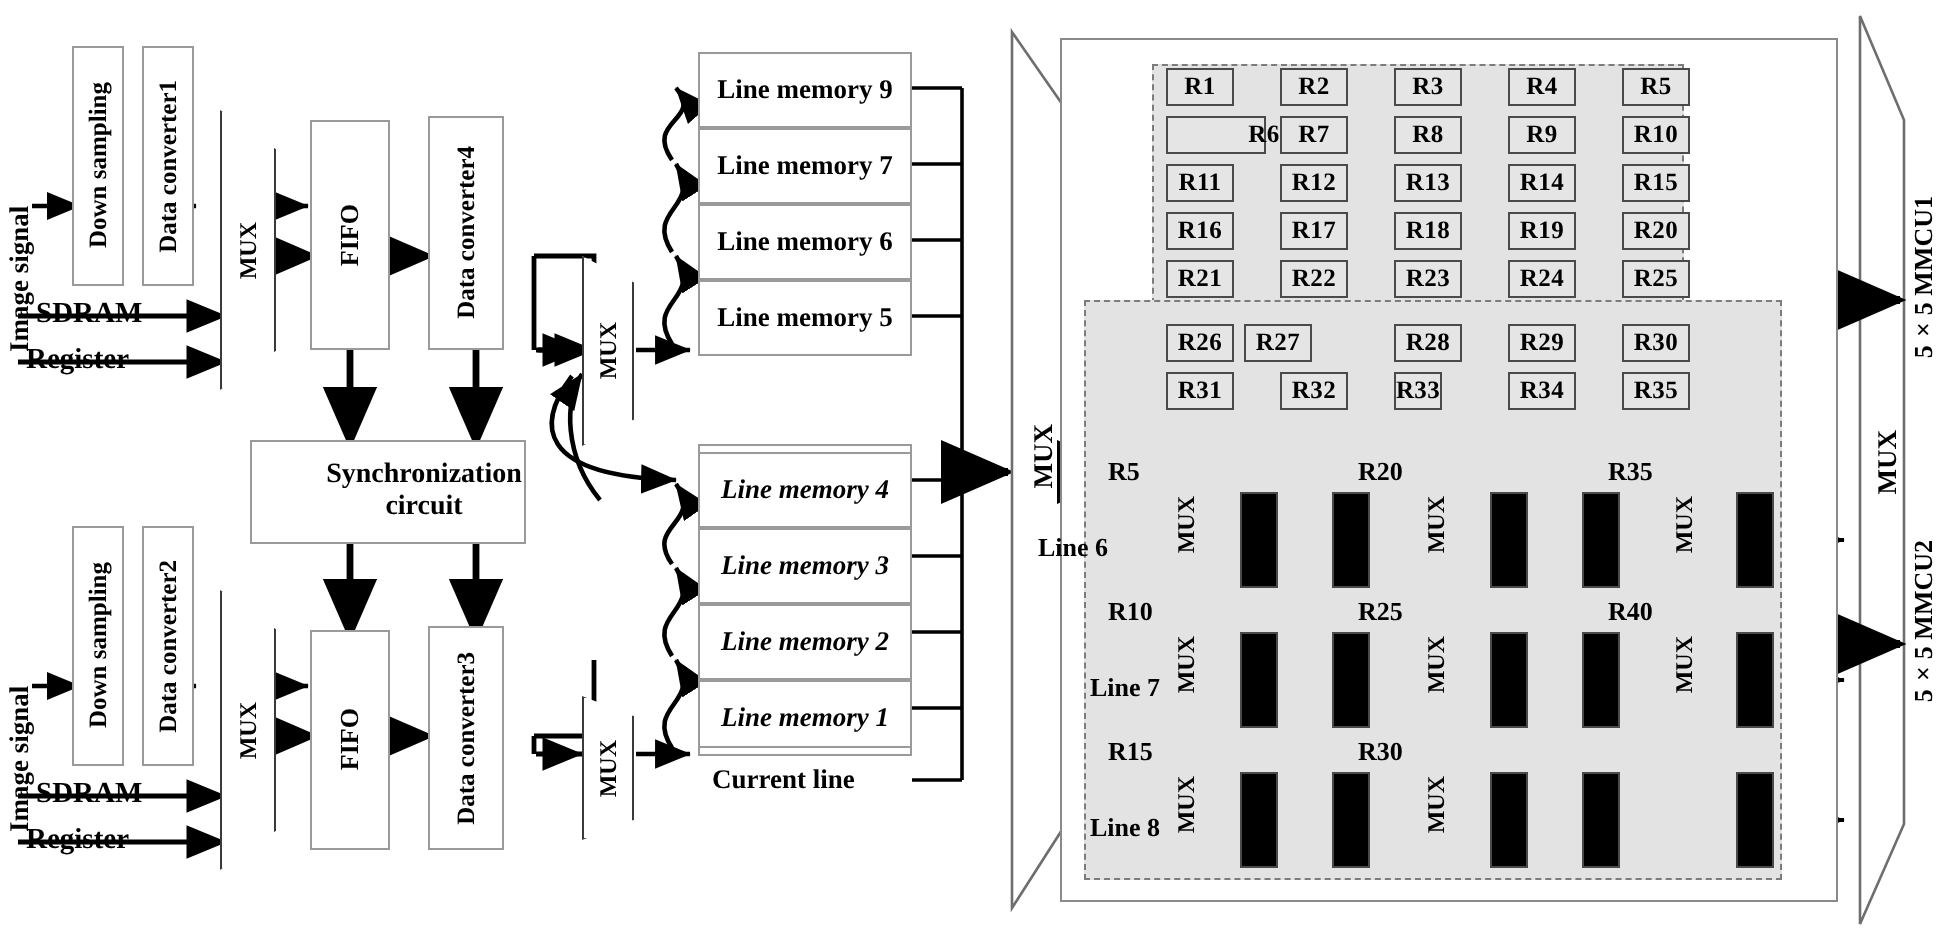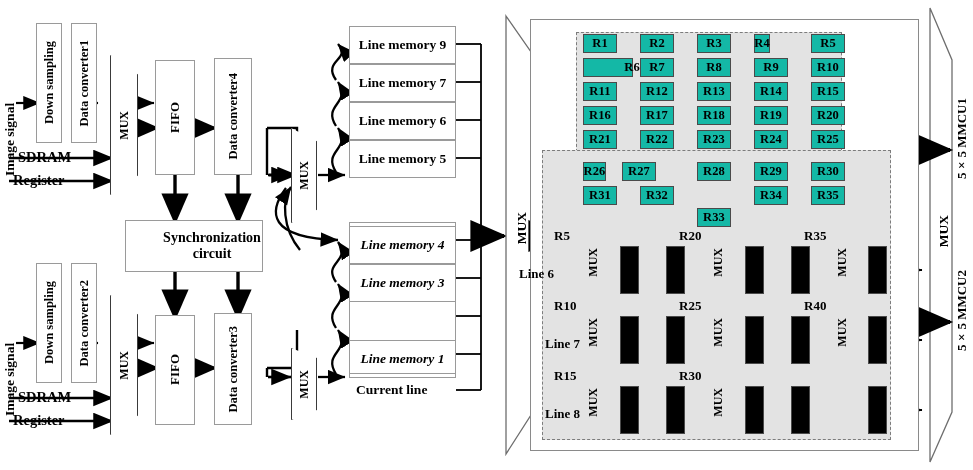--- a/index.html
+++ b/index.html
@@ -6,21 +6,21 @@
   body{width:973px;height:470px;font-family:"Liberation Serif",serif;}
   #stage{position:relative;width:973px;height:470px;overflow:hidden;background:#fff;}
 
   
   .box{position:absolute;box-sizing:border-box;border:1px solid #9a9a9a;background:#fff;
        display:flex;align-items:center;justify-content:center;font-weight:bold;color:#000;}
   .vtext{writing-mode:vertical-rl;transform:rotate(180deg);white-space:nowrap;}
   .lbl{position:absolute;font-weight:bold;color:#000;white-space:nowrap;}
 
   
-  .reg{position:absolute;box-sizing:border-box;background:#14b8a6;border:1px solid #4a4a4a;
+  .reg{position:absolute;box-sizing:border-box;background:#e5e5e5;border:1px solid #4a4a4a;
        display:flex;align-items:center;justify-content:center;font-weight:bold;color:#000;
        font-size:12.5px;letter-spacing:.2px;}
   .reg.v{font-size:12px;}
 
   
   .mux{position:absolute;box-sizing:border-box;background:#fff;border:1px solid #3a3a3a;
        clip-path:polygon(0% 0%,100% 14%,100% 86%,0% 100%);
        display:flex;align-items:center;justify-content:center;}
   .mux .t{writing-mode:vertical-rl;transform:rotate(180deg);font-weight:bold;font-size:12px;}
   .v{position:absolute;background:#000;width:1.6px;}
@@ -315,35 +315,36 @@
       <div class="box" style="left: 0px; top: 0px; width: 107px; height: 38px; font-size: 13.5px; border: 1px solid rgb(154, 154, 154); background: transparent;">Line memory 9</div>
       <div class="box" style="left: 0px; top: 38px; width: 107px; height: 38px; font-size: 13.5px; border: 1px solid rgb(154, 154, 154); background: transparent;">Line memory 7</div>
       <div class="box" style="left: 0px; top: 76px; width: 107px; height: 38px; font-size: 13.5px; border: 1px solid rgb(154, 154, 154); background: transparent;">Line memory 6</div>
       <div class="box" style="left: 0px; top: 114px; width: 107px; height: 38px; font-size: 13.5px; border: 1px solid rgb(154, 154, 154); background: transparent;">Line memory 5</div>
     </div>
 
   <div class="panel" style="left:349px;top:222px;width:107px;height:152px;border:1px solid #9a9a9a;background:#fff;"></div>
   <div id="lm-lower" style="position:absolute;left:349px;top:226px;width:107px;height:152px;font-style:italic;">
       <div class="box" style="left: 0px; top: 0px; width: 107px; height: 38px; font-size: 13.5px; border: 1px solid rgb(154, 154, 154); background: transparent;">Line memory 4</div>
       <div class="box" style="left: 0px; top: 38px; width: 107px; height: 38px; font-size: 13.5px; border: 1px solid rgb(154, 154, 154); background: transparent;">Line memory 3</div>
+      <div class="box" style="left: 0px; top: 76px; width: 107px; height: 38px; font-size: 13.5px; border: 1px solid rgb(154, 154, 154); background: transparent;">Line memory 2</div>
       <div class="box" style="left: 0px; top: 114px; width: 107px; height: 38px; font-size: 13.5px; border: 1px solid rgb(154, 154, 154); background: transparent;">Line memory 1</div>
     </div>
 
   <div class="lbl" style="left:356px;top:382px;font-size:13.5px;">Current line</div>
 
   <div class="lbl vtext" style="left:514px;top:212px;font-size:13.5px;">MUX</div>
 
   <div class="panel outer" style="left:530px;top:19px;width:389px;height:432px;"></div>
 
   <div class="panel dash" style="left:576px;top:32px;width:266px;height:120px;"></div>
   <div id="arr-top" style="position:absolute;left:0;top:0;">
       <div class="reg" style="left: 583px; top: 34px; width: 34px; height: 19px;">R1</div>
       <div class="reg" style="left: 640px; top: 34px; width: 34px; height: 19px;">R2</div>
       <div class="reg" style="left: 697px; top: 34px; width: 34px; height: 19px;">R3</div>
-      <div class="reg" style="left: 754px; top: 34px; width: 16px; height: 19px;">R4</div>
+      <div class="reg" style="left: 754px; top: 34px; width: 34px; height: 19px;">R4</div>
       <div class="reg" style="left: 811px; top: 34px; width: 34px; height: 19px;">R5</div>
       <div class="reg" style="left: 583px; top: 58px; width: 34px; height: 19px; padding-left: 48px;">R6</div>
       <div class="reg" style="left: 640px; top: 58px; width: 34px; height: 19px;">R7</div>
       <div class="reg" style="left: 697px; top: 58px; width: 34px; height: 19px;">R8</div>
       <div class="reg" style="left: 754px; top: 58px; width: 34px; height: 19px;">R9</div>
       <div class="reg" style="left: 811px; top: 58px; width: 34px; height: 19px;">R10</div>
       <div class="reg" style="left: 583px; top: 82px; width: 34px; height: 19px;">R11</div>
       <div class="reg" style="left: 640px; top: 82px; width: 34px; height: 19px;">R12</div>
       <div class="reg" style="left: 697px; top: 82px; width: 34px; height: 19px;">R13</div>
       <div class="reg" style="left: 754px; top: 82px; width: 34px; height: 19px;">R14</div>
@@ -355,28 +356,28 @@
       <div class="reg" style="left: 811px; top: 106px; width: 34px; height: 19px;">R20</div>
       <div class="reg" style="left: 583px; top: 130px; width: 34px; height: 19px;">R21</div>
       <div class="reg" style="left: 640px; top: 130px; width: 34px; height: 19px;">R22</div>
       <div class="reg" style="left: 697px; top: 130px; width: 34px; height: 19px;">R23</div>
       <div class="reg" style="left: 754px; top: 130px; width: 34px; height: 19px;">R24</div>
       <div class="reg" style="left: 811px; top: 130px; width: 34px; height: 19px;">R25</div>
     </div>
 
   <div class="panel dash" style="left:542px;top:150px;width:349px;height:290px;"></div>
   <div id="arr-mid" style="position:absolute;left:0;top:0;">
-      <div class="reg" style="left: 583px; top: 162px; width: 23px; height: 19px;">R26</div>
+      <div class="reg" style="left: 583px; top: 162px; width: 34px; height: 19px;">R26</div>
       <div class="reg" style="left: 622px; top: 162px; width: 34px; height: 19px;">R27</div>
       <div class="reg" style="left: 697px; top: 162px; width: 34px; height: 19px; text-align: right;">R28</div>
       <div class="reg" style="left: 754px; top: 162px; width: 34px; height: 19px;">R29</div>
       <div class="reg" style="left: 811px; top: 162px; width: 34px; height: 19px;">R30</div>
       <div class="reg" style="left: 583px; top: 186px; width: 34px; height: 19px;">R31</div>
       <div class="reg" style="left: 640px; top: 186px; width: 34px; height: 19px;">R32</div>
-      <div class="reg" style="left: 697px; top: 186px; width: 34px; height: 19px; margin-top: 22px;">R33</div>
+      <div class="reg" style="left: 697px; top: 186px; width: 24px; height: 19px;">R33</div>
       <div class="reg" style="left: 754px; top: 186px; width: 34px; height: 19px;">R34</div>
       <div class="reg" style="left: 811px; top: 186px; width: 34px; height: 19px;">R35</div>
     </div>
   <div id="chains" style="position:absolute;left:0;top:0;">
       <div class="lbl" style="left: 554px; top: 228px; font-size: 13px;">R5</div>
       <div class="lbl" style="left: 519px; top: 266px; font-size: 13px;">Line 6</div>
       <div class="lbl" style="left: 679px; top: 228px; font-size: 13px;">R20</div>
       <div class="lbl" style="left: 804px; top: 228px; font-size: 13px;">R35</div>
       <div class="lbl vtext" style="left: 586px; top: 248px; font-size: 12px;">MUX</div>
       <div class="lbl vtext" style="left: 711px; top: 248px; font-size: 12px;">MUX</div>

